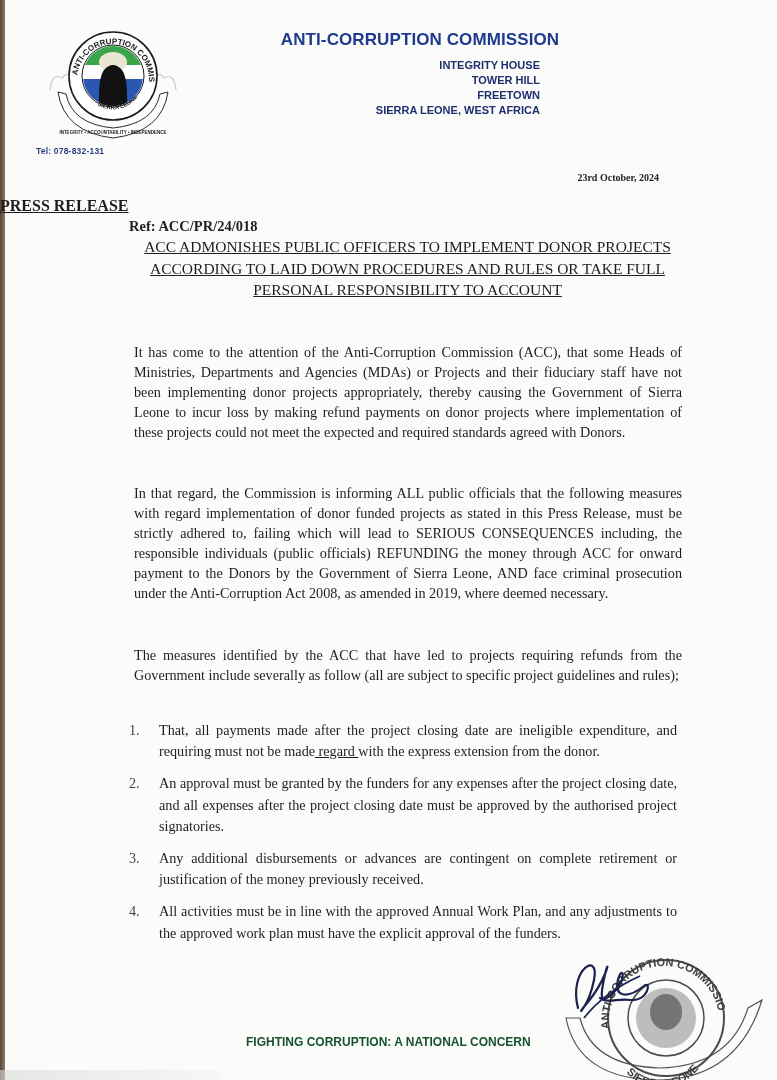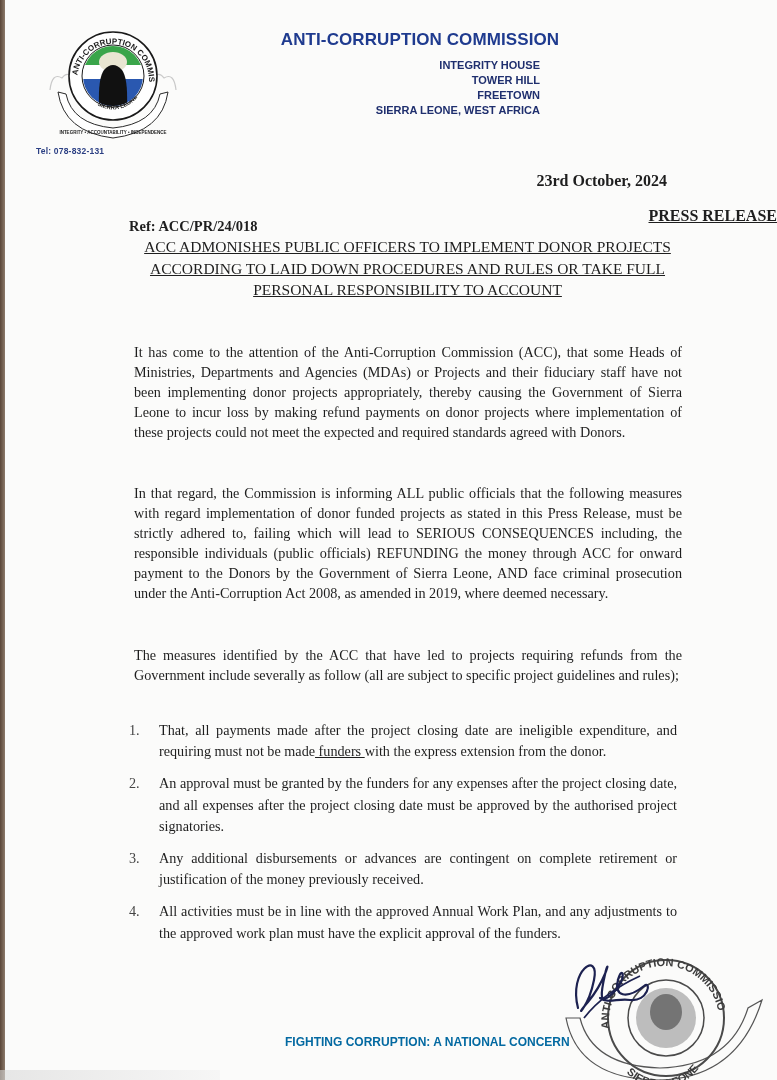--- a/index.html
+++ b/index.html
@@ -29,25 +29,25 @@
   .address {
     position: absolute; left: 280px; top: 58px; width: 260px; text-align: right;
     font-family: "Liberation Sans", sans-serif; font-weight: bold;
     font-size: 11px; line-height: 15px; color: #1f2f6e;
   }
   .ref {
     position: absolute; left: 129px; top: 175px;
     font-weight: bold; font-size: 14.5px; margin-top: 43px;
   }
   .date {
-    position: absolute; right: 110px; top: 172px;
-    font-weight: bold; font-size: 16px;
+    position: absolute; right: 118px; top: 172px;
+    font-weight: bold; font-size: 10px;
   }
   .press {
-    position: absolute; left: 0; width: 777px; top: 207px; text-align: right;
+    position: absolute; left: 0; width: 777px; top: 197px; text-align: left;
     font-weight: bold; font-size: 16px; text-decoration: underline;
   }
   .headline {
     position: absolute; left: 120px; width: 575px; top: 236px; text-align: center;
     font-weight: normal; font-size: 15.5px; line-height: 21.5px;
     text-decoration: underline;
   }
   .body-block {
     position: absolute; left: 122px; width: 548px;
     font-size: 14.2px; line-height: 20px; text-align: justify; margin-left: 12px;
@@ -60,21 +60,21 @@
     margin: 0; padding: 0; list-style: none;
     font-size: 14.2px; line-height: 21.2px;
   }
   .list li { display: flex; margin-bottom: 11px; }
   .list .num { width: 30px; flex: none; color: #444; }
   .list .txt { flex: 1; text-align: justify; }
   .u { text-decoration: underline; }
   .footer {
     position: absolute; left: 246px; top: 1035px;
     font-family: "Liberation Sans", sans-serif; font-weight: bold;
-    font-size: 12px; color: #0369a1; margin-left: 39px;
+    font-size: 12px; color: #14532d;
   }
   .stamp {
     position: absolute; left: 548px; top: 940px; width: 229px; height: 140px;
   }
   .bottom-smudge {
     position: absolute; left: 0; top: 1070px; width: 220px; height: 10px;
     background: linear-gradient(to right, #d8d8d8, #f3f3f3);
     opacity: 0.6;
   }
 </style>
@@ -137,21 +137,21 @@
 
 <div class="headline">ACC ADMONISHES PUBLIC OFFICERS TO IMPLEMENT DONOR PROJECTS  ACCORDING TO LAID DOWN PROCEDURES AND RULES OR TAKE FULL PERSONAL RESPONSIBILITY TO ACCOUNT</div>
 
 <div class="body-block p1">It has come to the attention of the Anti-Corruption Commission (ACC), that some Heads of Ministries, Departments and Agencies (MDAs) or Projects and their fiduciary staff have not been implementing donor projects appropriately, thereby causing the Government of Sierra Leone to incur loss by making refund payments on donor projects where implementation of these projects could not meet the expected and required standards agreed with Donors.</div>
 <div class="body-block p2">In that regard, the Commission is informing ALL public officials that the following measures with regard implementation of donor funded projects as stated in this Press Release, must be strictly adhered to, failing which will lead to SERIOUS CONSEQUENCES including, the responsible individuals (public officials) REFUNDING the money through ACC for onward payment to the Donors by the Government of Sierra Leone, AND face criminal prosecution under the Anti-Corruption Act 2008, as amended in 2019, where deemed necessary.</div>
 <div class="body-block p3">The measures identified by the ACC that have led to projects requiring refunds from the Government include severally as follow (all are subject to specific project guidelines and rules);</div>
 
 <ol class="list">
   <li>
     <span class="num">1.</span>
-    <span class="txt"><span>That, all payments made after the project closing date are ineligible expenditure, and requiring must not be made</span><span class="u"> funders </span><span>with the express extension from the donor.</span></span>
+    <span class="txt"><span>That, all payments made after the project closing date are ineligible expenditure, and requiring must not be made</span><span class="u"> regard </span><span>with the express extension from the donor.</span></span>
   </li>
   <li>
     <span class="num">2.</span>
     <span class="txt">An approval must be granted by the funders for any expenses after the project closing date, and all expenses after the project closing date must be approved by the authorised project signatories.</span>
   </li>
   <li>
     <span class="num">3.</span>
     <span class="txt">Any additional disbursements or advances are contingent on complete retirement or justification of the money previously received.</span>
   </li>
   <li>

